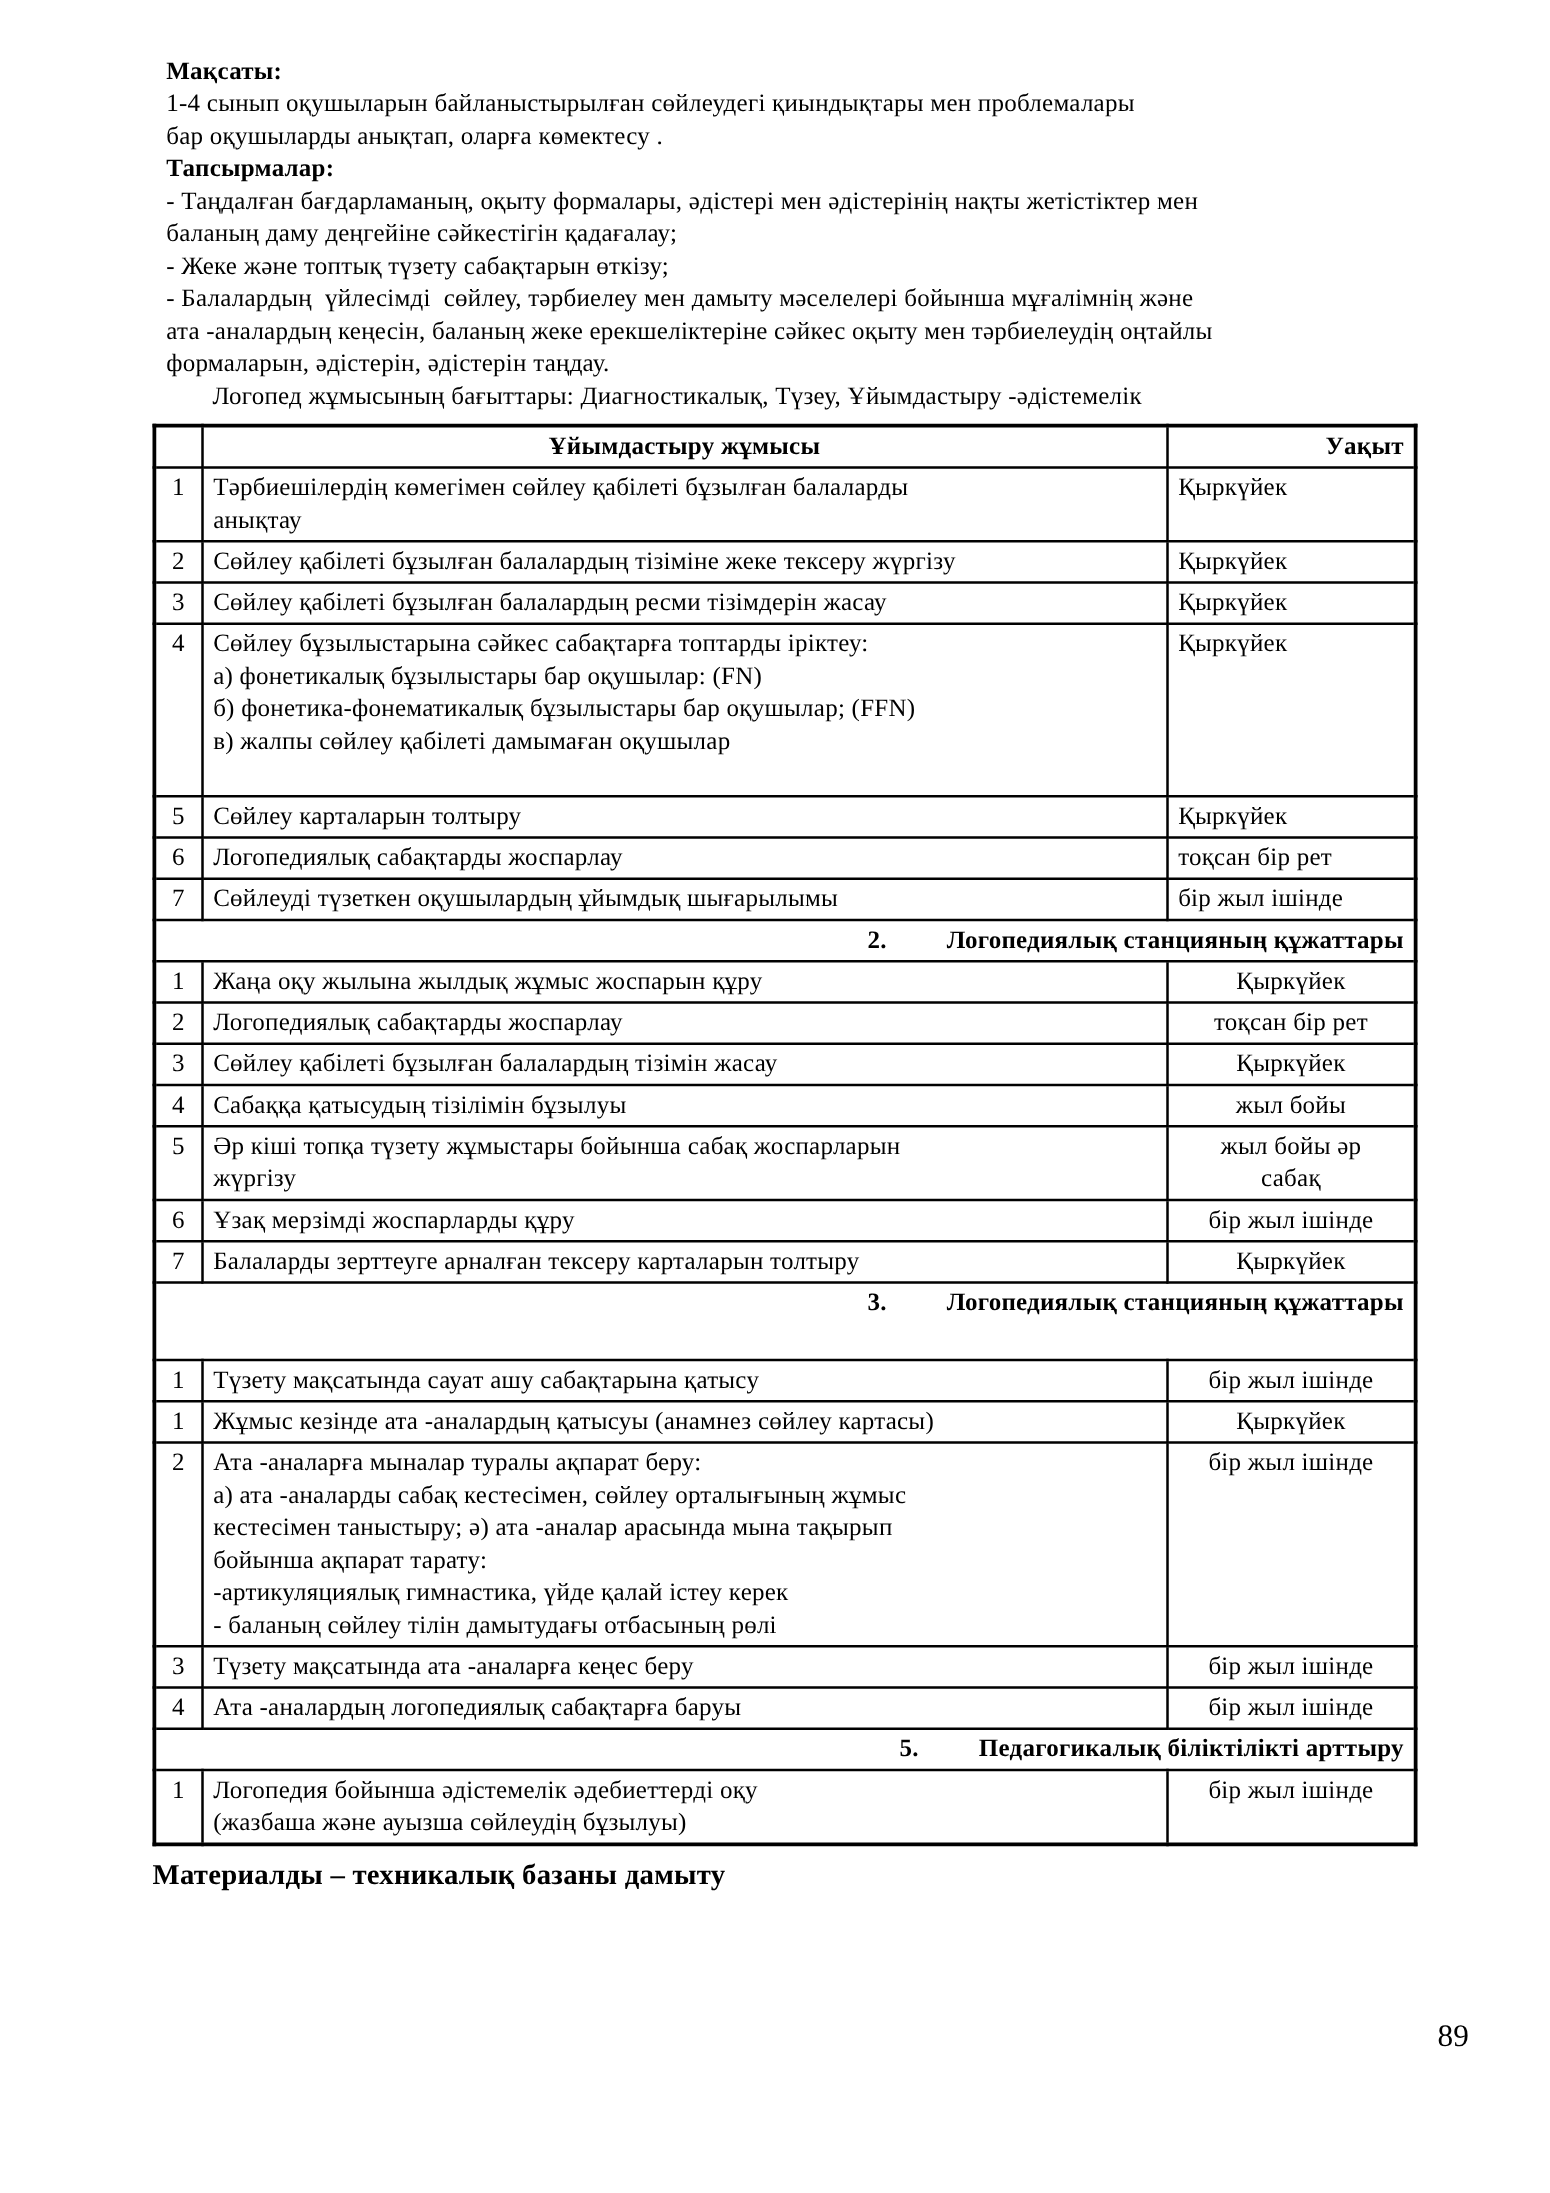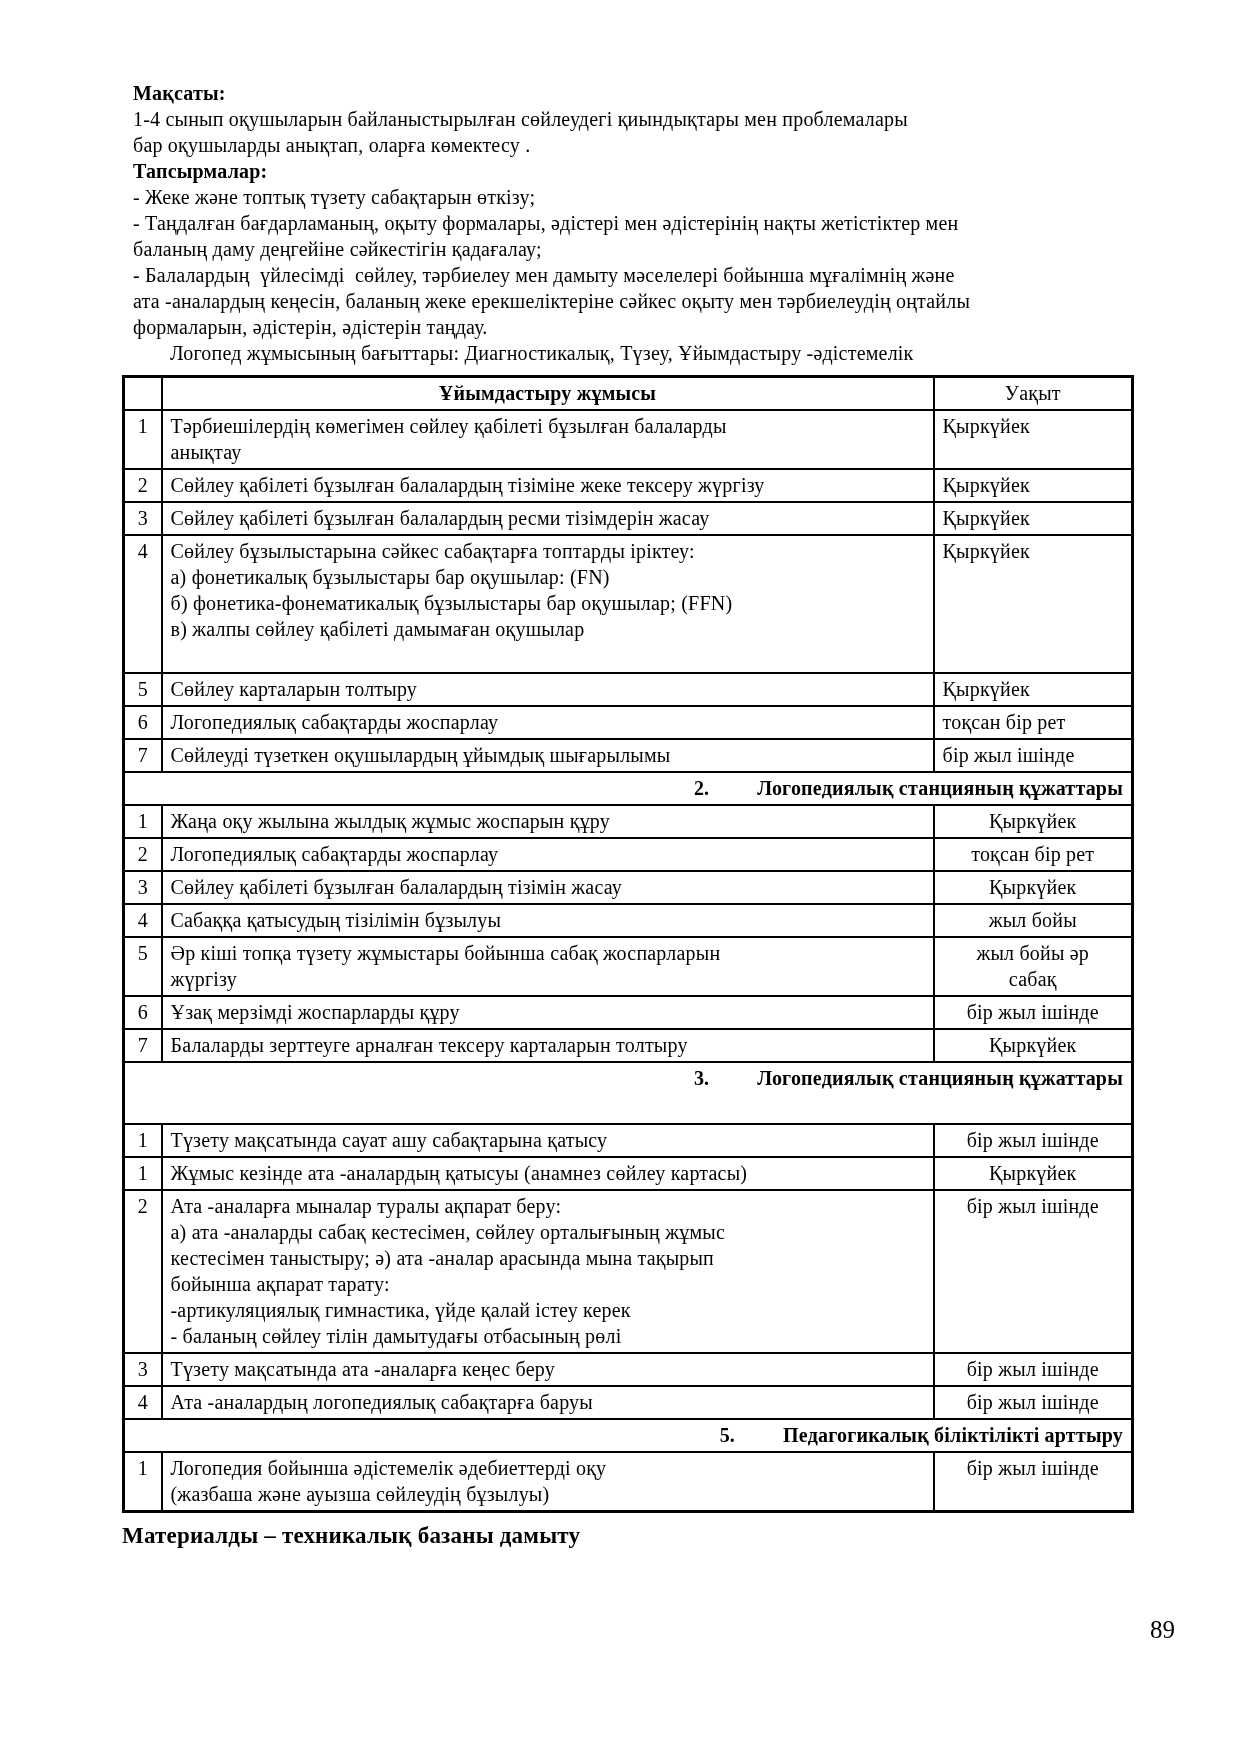--- a/index.html
+++ b/index.html
@@ -5,21 +5,21 @@
   * { box-sizing: border-box; }
   html, body { margin: 0; padding: 0; background: #ffffff; }
   .page {
     position: relative;
     width: 1240px;
     height: 1754px;
     background: #ffffff;
     color: #000000;
     font-family: "Liberation Serif", "DejaVu Serif", serif;
     overflow: hidden;
-    padding-top: 80px;
+    padding-top: 44px;
   }
   .intro {
     margin-left: 133px;
     width: 980px;
     font-size: 20px;
     line-height: 26px;
     letter-spacing: 0.2px;
   }
   .intro p { margin: 0; white-space: pre-wrap; }
   .b { font-weight: bold; }
@@ -39,21 +39,21 @@
     vertical-align: top;
     padding: 2px 8px 3px 8px;
     letter-spacing: 0.2px;
   }
   .c-num { text-align: center; padding-left: 2px !important; padding-right: 2px !important; }
   .c-task { white-space: pre-wrap; }
   .c-time { white-space: pre-wrap; }
   .t-left { text-align: left; }
   .t-center { text-align: center; }
   .head-task { font-weight: bold; text-align: center; }
-  .head-time { font-weight: normal; text-align: center; }
+  .head-time { font-weight: bold; text-align: right; }
   .sec-head-cell { font-weight: bold; text-align: right; padding: 3px 8px 4px 8px; }
   .sec-head-cell .sec-num { margin-right: 48px; }
   .sec-tall { padding-bottom: 32px !important; }
   .cell-pad { padding-bottom: 30px !important; margin-left: 44px; }
 
   .footer-title {
     margin: 10px 0 0 122px;
     width: 1009px;
     text-align: left;
     font-weight: bold;
@@ -71,23 +71,23 @@
 <body>
 
 <div class="page">
 
   <div class="intro">
     <p class="b">Мақсаты:</p>
     <p>1-4 сынып оқушыларын байланыстырылған сөйлеудегі қиындықтары мен проблемалары
 бар оқушыларды анықтап, оларға көмектесу .</p>
     <p class="b">Тапсырмалар:</p>
     <div id="task-list">
-        <p>- Жеке және топтық түзету сабақтарын өткізу;</p>
         <p>- Таңдалған бағдарламаның, оқыту формалары, әдістері мен әдістерінің нақты жетістіктер мен
 баланың даму деңгейіне сәйкестігін қадағалау;</p>
+        <p>- Жеке және топтық түзету сабақтарын өткізу;</p>
         <p>- Балалардың  үйлесімді  сөйлеу, тәрбиелеу мен дамыту мәселелері бойынша мұғалімнің және
 ата -аналардың кеңесін, баланың жеке ерекшеліктеріне сәйкес оқыту мен тәрбиелеудің оңтайлы
 формаларын, әдістерін, әдістерін таңдау.</p>
       </div>
     <p class="indent-line">Логопед жұмысының бағыттары: Диагностикалық, Түзеу, Ұйымдастыру -әдістемелік</p>
   </div>
 
   <table class="plan">
     <colgroup>
       <col style="width:38px">

